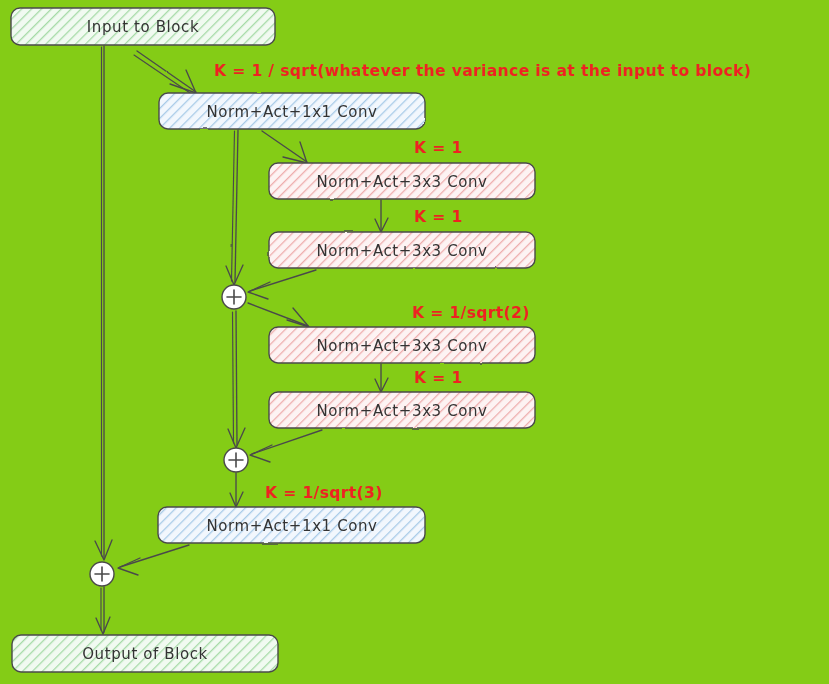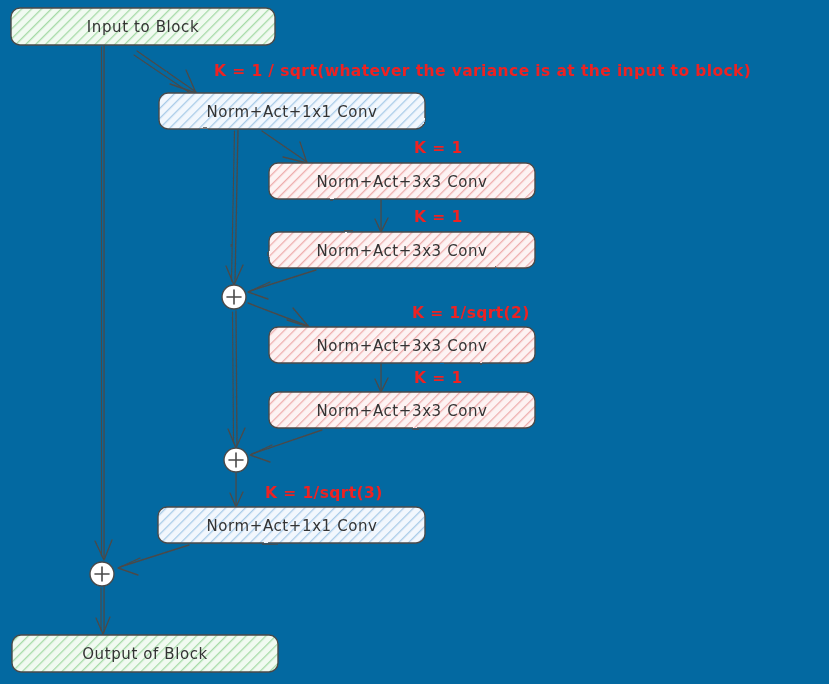--- a/index.html
+++ b/index.html
@@ -4,21 +4,21 @@
 <style>
   html, body {
     margin: 0;
     padding: 0;
     background: #ffffff;
   }
   #canvas {
     position: relative;
     width: 829px;
     height: 684px;
-    background: #0369a1;
+    background: #84cc16;
     font-family: "DejaVu Sans", sans-serif;
     overflow: hidden;
   }
   svg.layer {
     position: absolute;
     left: 0; top: 0;
     width: 829px;
     height: 684px;
   }
   .node-label {

